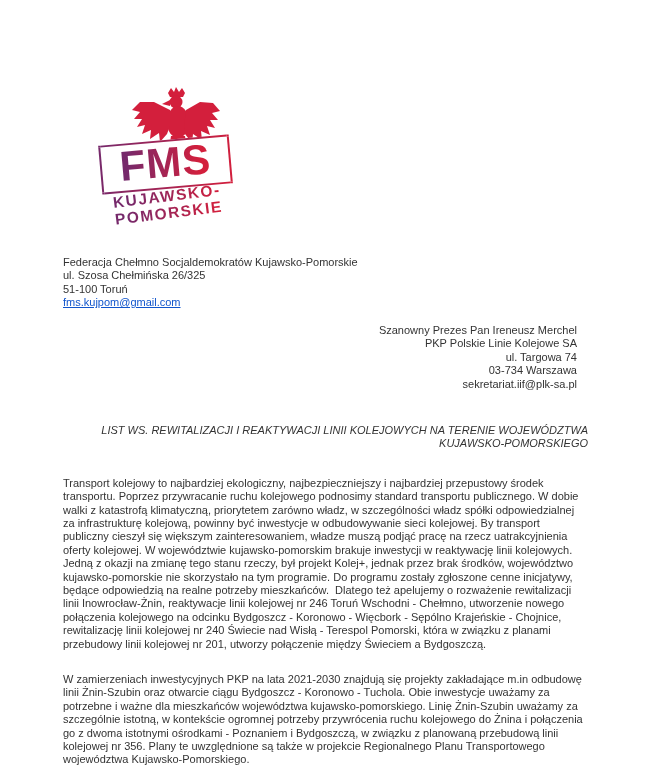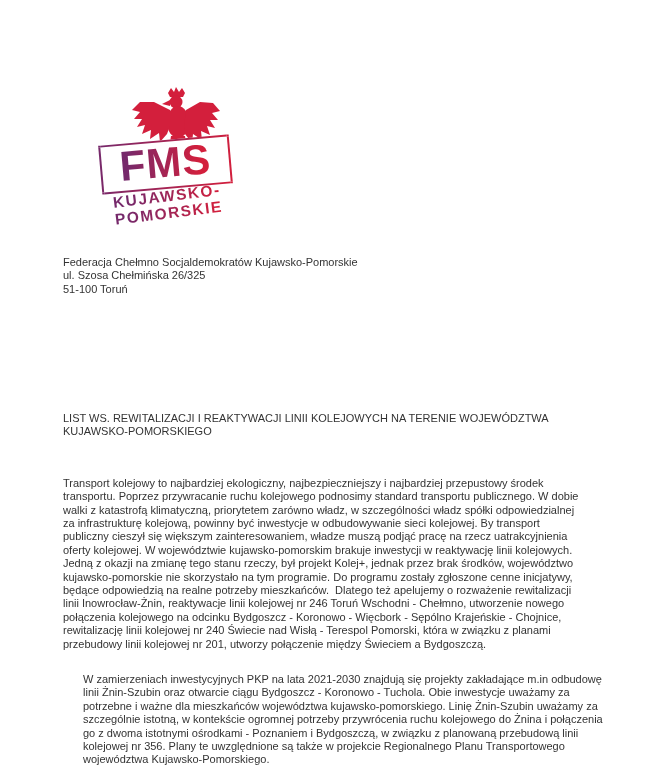--- a/index.html
+++ b/index.html
@@ -35,25 +35,26 @@
     -webkit-background-clip:text;background-clip:text;color:transparent;
     white-space:nowrap;
   }
 
   
   .txt{font-size:11px;line-height:13.4px;}
   .sender{position:absolute;left:63px;top:256px;}
   .sender a{color:var(--link);text-decoration:underline;}
   .recipient{position:absolute;right:77px;top:324px;text-align:right;}
   .title{
-    position:absolute;left:63px;top:412px;width:525px;
-    text-align:left;
+    position:absolute;left:63px;top:424px;width:525px;
+    text-align:right;
+    font-style:italic;
   }
   .bodytext{position:absolute;left:63px;top:450px;width:525px;white-space:pre-wrap;}
-  .para2{position:absolute;left:63px;top:673px;width:525px;white-space:pre-wrap;margin-left:20px;}
+  .para2{position:absolute;left:63px;top:673px;width:525px;white-space:pre-wrap;}
 </style>
 </head>
 <body>
 
 <div class="doc">
 
   <div class="logo-wrap">
     <svg class="eagle" viewBox="0 0 92 66" aria-hidden="true">
       <g fill="var(--red)">
         <polygon points="38,7 41,2 44,6 46,1 49,6 52,2 55,7 53,11 40,11"></polygon>
@@ -71,22 +72,30 @@
     <div class="caption">
       <div>KUJAWSKO-</div>
       <div>POMORSKIE</div>
     </div>
   </div>
 
   <div class="sender txt">
     <div>Federacja Chełmno Socjaldemokratów Kujawsko-Pomorskie</div>
     <div>ul. Szosa Chełmińska 26/325</div>
     <div>51-100 Toruń</div>
+    <div><a href="#">fms.kujpom@gmail.com</a></div>
   </div>
 
+  <div class="recipient txt">
+    <div>Szanowny Prezes Pan Ireneusz Merchel</div>
+    <div>PKP Polskie Linie Kolejowe SA</div>
+    <div>ul. Targowa 74</div>
+    <div>03-734 Warszawa</div>
+    <div>sekretariat.iif@plk-sa.pl</div>
+  </div>
 
   <div class="title txt">LIST WS. REWITALIZACJI I REAKTYWACJI LINII KOLEJOWYCH NA TERENIE WOJEWÓDZTWA KUJAWSKO-POMORSKIEGO</div>
 
   <div class="bodytext txt">
     <div>Transport kolejowy to najbardziej ekologiczny, najbezpieczniejszy i najbardziej przepustowy środek transportu. Poprzez przywracanie ruchu kolejowego podnosimy standard transportu publicznego. W dobie walki z katastrofą klimatyczną, priorytetem zarówno władz, w szczególności władz spółki odpowiedzialnej za infrastrukturę kolejową, powinny być inwestycje w odbudowywanie sieci kolejowej. By transport publiczny cieszył się większym zainteresowaniem, władze muszą podjąć pracę na rzecz uatrakcyjnienia oferty kolejowej. W województwie kujawsko-pomorskim brakuje inwestycji w reaktywację linii kolejowych. Jedną z okazji na zmianę tego stanu rzeczy, był projekt Kolej+, jednak przez brak środków, województwo kujawsko-pomorskie nie skorzystało na tym programie. Do programu zostały zgłoszone cenne inicjatywy, będące odpowiedzią na realne potrzeby mieszkańców.  Dlatego też apelujemy o rozważenie rewitalizacji linii Inowrocław-Żnin, reaktywacje linii kolejowej nr 246 Toruń Wschodni - Chełmno, utworzenie nowego połączenia kolejowego na odcinku Bydgoszcz - Koronowo - Więcbork - Sępólno Krajeńskie - Chojnice, rewitalizację linii kolejowej nr 240 Świecie nad Wisłą - Terespol Pomorski, która w związku z planami przebudowy linii kolejowej nr 201, utworzy połączenie między Świeciem a Bydgoszczą.</div>
   </div>
 
   <div class="para2 txt">W zamierzeniach inwestycyjnych PKP na lata 2021-2030 znajdują się projekty zakładające m.in odbudowę linii Żnin-Szubin oraz otwarcie ciągu Bydgoszcz - Koronowo - Tuchola. Obie inwestycje uważamy za potrzebne i ważne dla mieszkańców województwa kujawsko-pomorskiego. Linię Żnin-Szubin uważamy za szczególnie istotną, w kontekście ogromnej potrzeby przywrócenia ruchu kolejowego do Żnina i połączenia go z dwoma istotnymi ośrodkami - Poznaniem i Bydgoszczą, w związku z planowaną przebudową linii kolejowej nr 356. Plany te uwzględnione są także w projekcie Regionalnego Planu Transportowego województwa Kujawsko-Pomorskiego.</div>
 
 </div>

